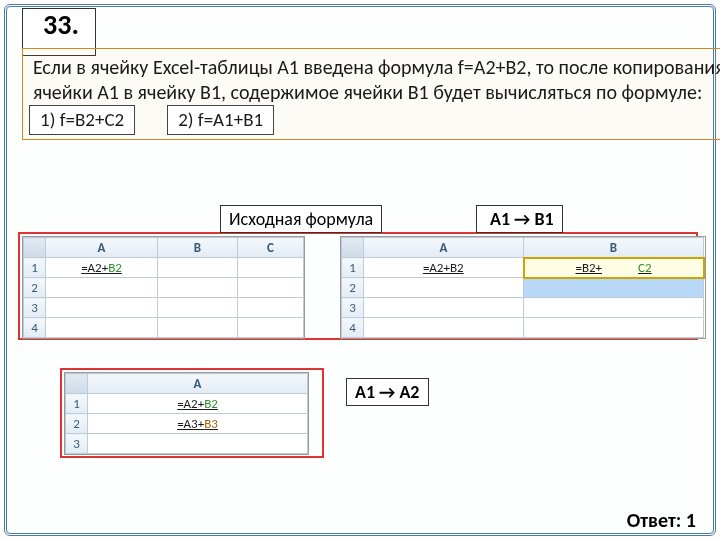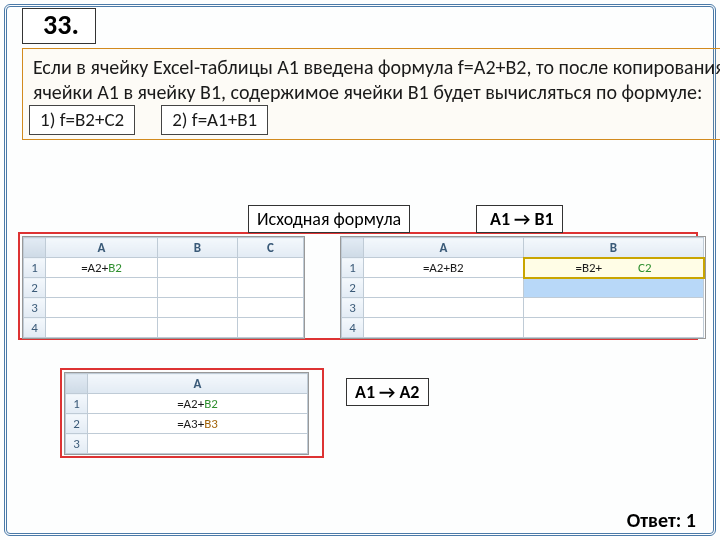--- a/index.html
+++ b/index.html
@@ -19,41 +19,41 @@
     border-radius: 6px;
   }
   .qnum {
     position: absolute;
     left: 22px;
     top: 8px;
     border: 1px solid #333;
     background: #fff;
     font-weight: 700;
     font-size: 28px;
-    padding: 2px 16px 4px 20px;
+    padding: 2px 16px 16px 20px;
     line-height: 1;
   }
   .question-box {
     position: absolute;
     left: 22px;
     top: 48px;
     width: 716px;
     border: 1px solid #d28a1e;
     background: rgba(255,200,100,0.05);
     padding: 6px 10px 34px 10px;
     font-size: 20px;
     color: #1a1a1a;
     line-height: 1.25;
   }
   .opts {
     position: absolute;
     left: 6px;
     bottom: 4px;
     display: flex;
-    gap: 0;
+    gap: 6px;
   }
   .opt {
     border: 1px solid #444;
     padding: 2px 10px;
     margin-right: 26px;
     font-size: 19px;
     background: #fff;
   }
   .solution-label {
     position: absolute;
@@ -64,21 +64,21 @@
     margin-top: 40px;
   }
   .label-box {
     position: absolute;
     border: 1px solid #333;
     background: #fff;
     padding: 2px 8px;
     font-size: 18px;
     z-index: 20;
   }
-  .lbl-source { left: 248px; top: 205px; }
+  .lbl-source { left: 220px; top: 205px; }
   .lbl-a1b1 { left: 476px; top: 205px; font-weight:700;padding-left:13px; }
   .lbl-a1a2 { left: 346px; top: 378px; font-weight:700; }
 
   
   .xl {
     position: absolute;
     border: 1px solid #999;
     font-size: 14px;
     background: #fff;
   }
@@ -91,21 +91,21 @@
     font-weight: normal;
     font-size: 13px;
   }
   .xl th {
     background: linear-gradient(#f4f8fc,#e2ebf4);
     color: #3a5a78;
     font-weight: 600;
   }
   .xl .corner { width: 22px; background: linear-gradient(#e2ebf4,#cedae6); }
   .rowh { background: linear-gradient(#f4f8fc,#e2ebf4); color:#3a5a78; font-weight:600; width:22px; }
-  .formula { color:#1a1a1a; font-family: Calibri, Arial; text-align:left; padding-left:4px; }
+  .formula { color:#1a1a1a; font-family: Calibri, Arial; text-align:left; padding-left:4px;text-decoration:underline; }
   .b2 { color: #2f8f2f; }
   .c2 { color: #2f8f2f; margin-left: 36px; }
   .b3 { color: #a16207; }
 
   .redbox {
     position: absolute;
     border: 2px solid #d33;
     pointer-events: none;
   }
   .rb1 { left: 18px; top: 232px; width: 680px; height: 108px; }

